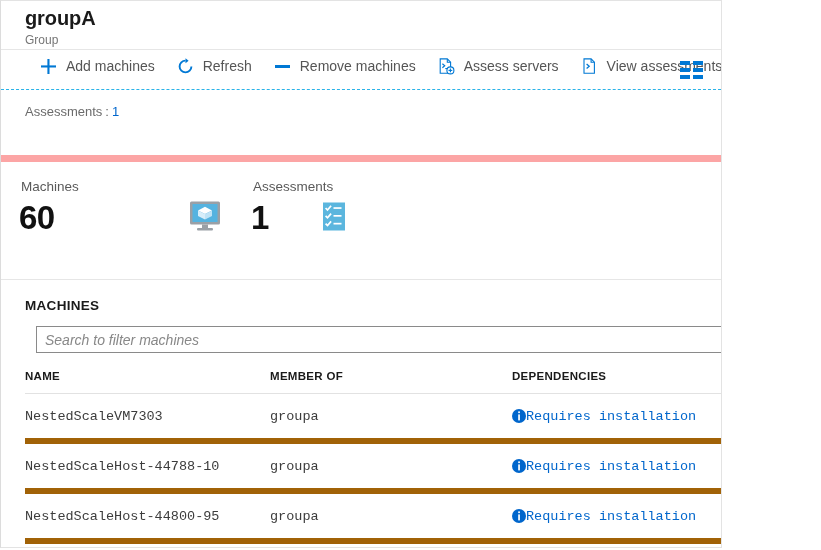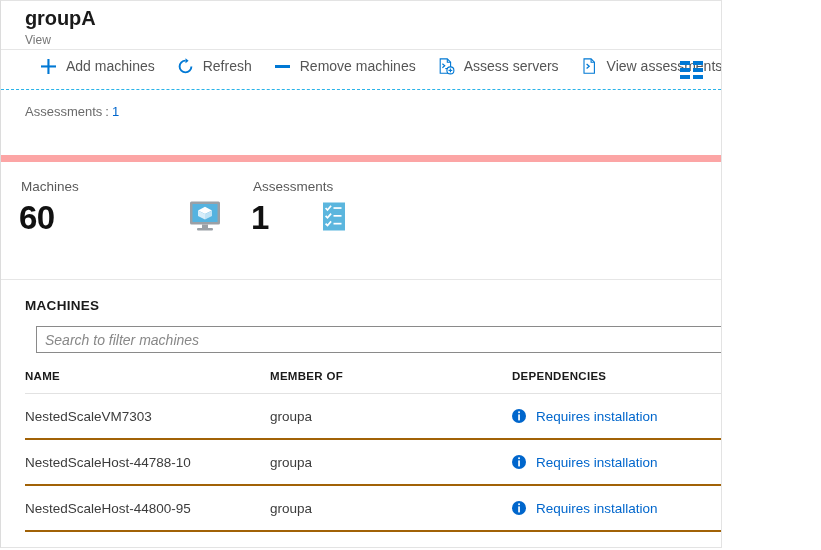--- a/index.html
+++ b/index.html
@@ -178,53 +178,54 @@
     color: #1a1a1a;
     letter-spacing: 0.3px;
     padding: 0 0 11px 0;
     border-bottom: 1px solid #e2e2e2;
   }
   .tbl td {
     font-size: 13.5px;
     color: #3c3c3c;
     height: 44px;
     padding: 0;
-    border-bottom: 2px solid #a16207;
+    border-bottom: 6px solid #a16207;
     vertical-align: middle;
+    font-family: Liberation Mono, monospace;
   }
   .col-name { width: 245px; }
   .col-member { width: 242px; }
   .col-dep { width: 230px; }
   .col-cores { width: 78px; }
   th.col-cores, td.col-cores {
     text-align: right;
     padding-right: 16px;
   }
   .dep-cell { display: flex; align-items: center; }
   .dep-link {
     color: #0066cc;
-    margin-left: 10px;
+    margin-left: 0;
     cursor: pointer;
     font-size: 13.5px;
   }
   .info-icon {
     width: 14px;
     height: 14px;
     flex: none;
     display: block;
   }
 </style>
 </head>
 <body>
 
 <div class="blade">
 
   <div class="header">
     <div class="header-title">groupA</div>
-    <div class="header-subtitle">View</div>
+    <div class="header-subtitle">Group</div>
   </div>
 
   <div class="commandbar">
 
     <div class="cmd">
       <span class="cmd-ico">
         <svg width="17" height="17" viewBox="0 0 17 17">
           <rect x="7.4" y="1" width="2.1" height="15" fill="#0078d4"></rect>
           <rect x="1" y="7.4" width="15" height="2.1" fill="#0078d4"></rect>
         </svg>

